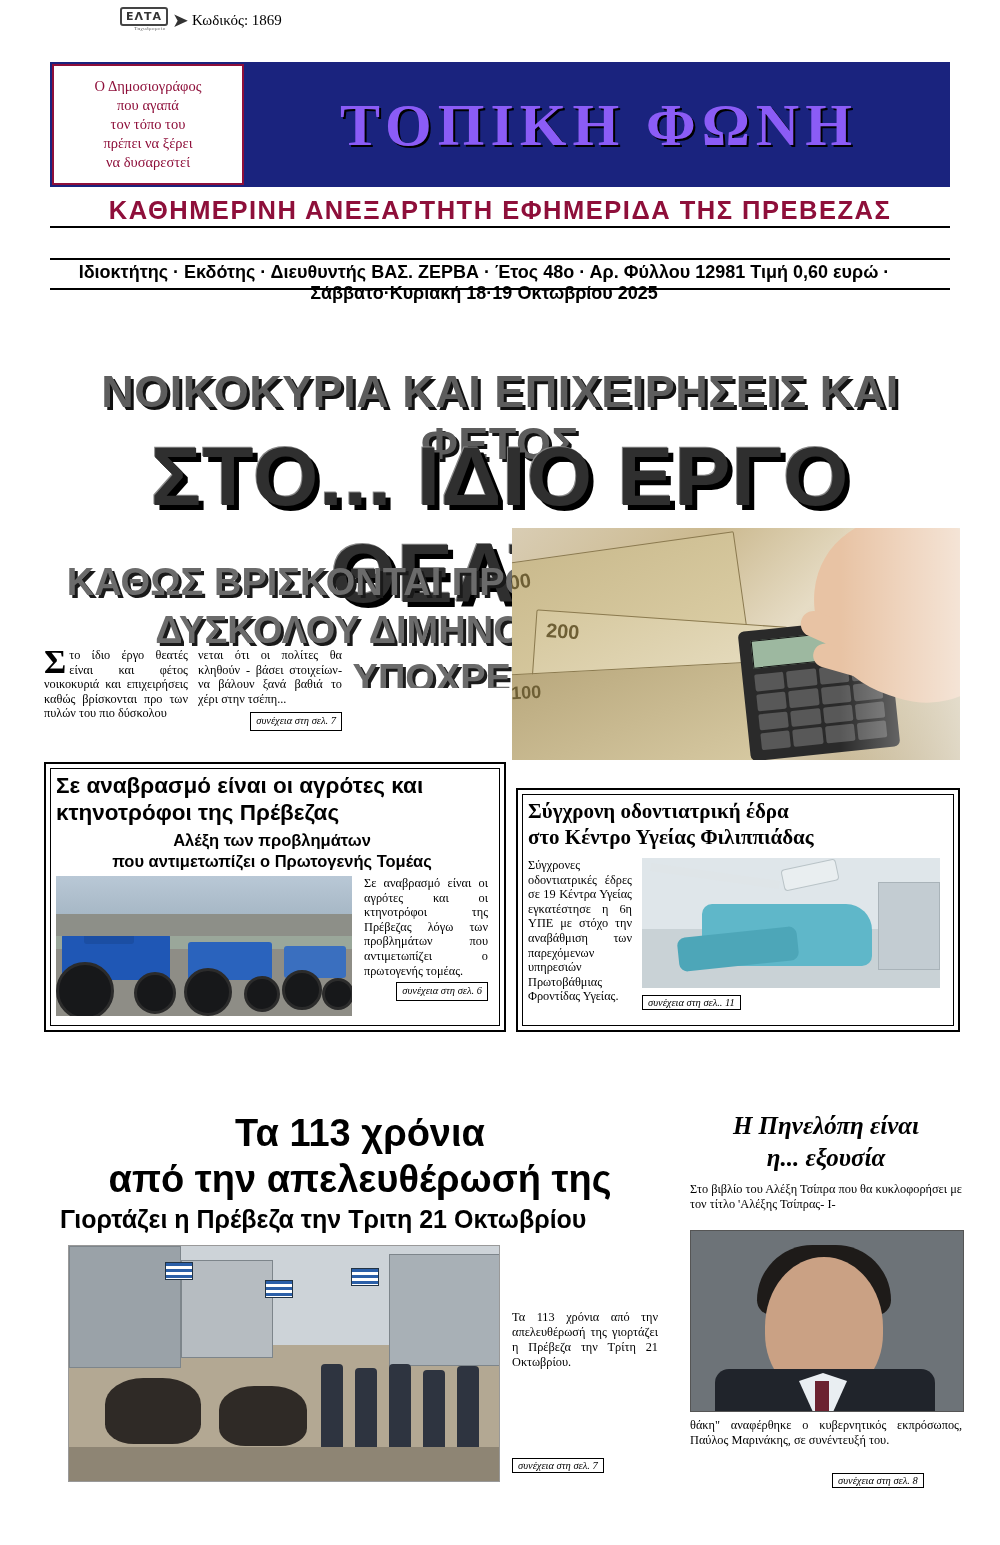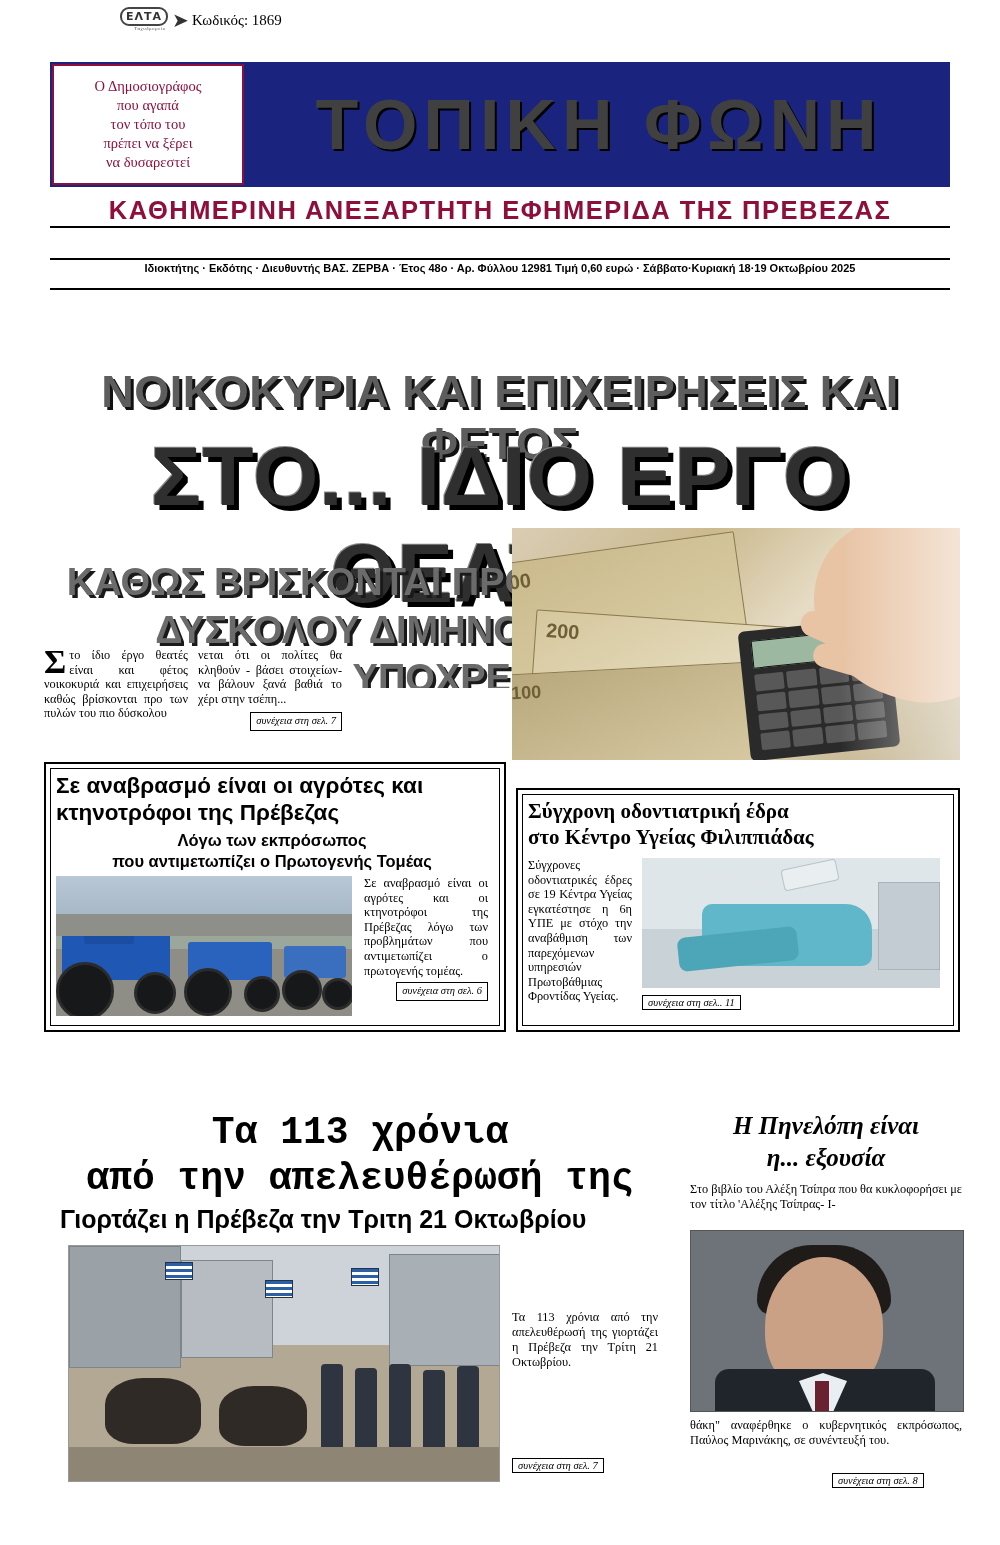--- a/index.html
+++ b/index.html
@@ -10,48 +10,48 @@
     color:#000;
     position:relative;
     overflow:hidden;
   }
   .page{position:relative;width:1000px;height:1545px;}
 
   
   .topbar{position:absolute;left:0;top:0;width:1000px;height:52px;}
   .elta{position:absolute;left:120px;top:6px;width:60px;height:40px;}
   .elta-glyph{font-family:"DejaVu Sans",sans-serif;font-weight:bold;font-size:11px;
-     border:2px solid #444;border-radius:9px;padding:1px 4px;letter-spacing:1px;color:#333;display:inline-block;}
+     border:2px solid #444;border-radius:3px;padding:1px 4px;letter-spacing:1px;color:#333;display:inline-block;}
   .elta-sub{font-size:5px;color:#555;text-align:center;letter-spacing:.5px;}
   .elta-bird{position:absolute;left:52px;top:2px;font-size:20px;color:#333;}
   .code{position:absolute;left:192px;top:12px;font-size:15px;font-family:"Liberation Serif",serif;}
 
   
   .masthead{position:absolute;left:50px;top:62px;width:900px;height:125px;
      background:#1a237e;border:3px solid #1a237e;box-sizing:border-box;}
   .motto{position:absolute;left:52px;top:64px;width:192px;height:121px;background:#fff;
      border:2px solid #8e0f3a;box-sizing:border-box;display:flex;flex-direction:column;
      align-items:center;justify-content:center;}
   .motto div{color:#8e0f3a;font-size:14.5px;line-height:19px;text-align:center;
      font-family:"Liberation Serif",serif;}
   .title{position:absolute;left:250px;top:64px;width:698px;height:121px;
      display:flex;align-items:center;justify-content:center;}
-  .title span{color:#404040;font-family:Liberation Sans, sans-serif;font-weight:bold;
-     font-size:70px;letter-spacing:6px;line-height:84px;
+  .title span{color:#8b5cf6;font-family:Liberation Serif, serif;font-weight:bold;
+     font-size:60px;letter-spacing:6px;line-height:84px;
      text-shadow:2px 2px 0 #000;}
 
   .subtitle{position:absolute;left:50px;top:196px;width:900px;text-align:center;
      color:#8e0f3a;font-family:"Liberation Sans",sans-serif;font-weight:bold;
      font-size:25.5px;letter-spacing:1.5px;}
   .rule{position:absolute;left:50px;width:900px;height:2px;background:#000;}
   .rule.r1{top:226px;}
   .rule.r2{top:258px;}
   .rule.r3{top:288px;}
-  .imprint{position:absolute;left:50px;top:262px;width:900px;text-align:center;
-     font-family:"Liberation Sans",sans-serif;font-weight:bold;font-size:11px;}
+  .imprint{position:absolute;left:34px;top:262px;width:900px;text-align:center;
+     font-family:"Liberation Sans",sans-serif;font-weight:bold;font-size:18px;}
 
   
   .hl-box{position:absolute;left:40px;top:318px;width:920px;height:330px;overflow:hidden;margin-top:40px;}
   .hl-kicker{position:absolute;left:0;top:8px;width:920px;text-align:center;
      font-family:"Liberation Sans",sans-serif;font-weight:bold;font-size:45px;
      letter-spacing:.5px;color:#5d5d5d;text-shadow:3px 3px 0 #111;}
   .hl-main{position:absolute;left:0;top:70px;width:920px;text-align:center;
      font-family:"Liberation Sans",sans-serif;font-weight:bold;font-size:84px;
      letter-spacing:1px;color:#2f2f2f;text-shadow:5px 5px 0 #000, -1px -1px 0 #888;}
   .hl-sub{position:absolute;left:0;top:200px;width:920px;text-align:center;
@@ -110,21 +110,21 @@
   .dent-photo{position:absolute;left:124px;top:68px;width:298px;height:130px;overflow:hidden;
      background:linear-gradient(#dfe6ea 0 55%, #c9d2d6 55% 100%);}
   .dent-chair{position:absolute;left:60px;top:46px;width:170px;height:62px;background:#5fb7c9;border-radius:10px 26px 10px 10px;}
   .dent-chair2{position:absolute;left:36px;top:74px;width:120px;height:34px;background:#4da6b8;border-radius:8px;transform:rotate(-6deg);}
   .dent-lamp{position:absolute;left:140px;top:6px;width:54px;height:20px;background:#e9eef0;border-radius:4px;transform:rotate(-12deg);border:1px solid #b9c3c7;}
   .dent-arm{position:absolute;left:8px;top:14px;width:130px;height:8px;background:#dfe5e8;transform:rotate(8deg);}
   .dent-cab{position:absolute;left:236px;top:24px;width:60px;height:86px;background:#c3ccd2;border:1px solid #a9b3b9;}
 
   
   .b1-h1{position:absolute;left:60px;top:1110px;width:600px;text-align:center;
-     font-family:Liberation Mono, monospace;font-weight:bold;font-size:38px;line-height:46px;}
+     font-family:Liberation Sans, sans-serif;font-weight:bold;font-size:38px;line-height:46px;}
   .b1-h2{position:absolute;left:60px;top:1205px;width:600px;text-align:left;
      font-family:Liberation Sans, sans-serif;font-weight:bold;font-size:25px;}
   .b1-photo{position:absolute;left:68px;top:1245px;width:430px;height:235px;overflow:hidden;
      background:linear-gradient(#cdd3d8 0 42%, #b3a893 42% 100%);border:1px solid #999;}
   .b1-txt{position:absolute;left:512px;top:1310px;width:146px;font-size:12.3px;line-height:15px;text-align:justify;}
   .b1-tag{position:absolute;left:512px;top:1455px;}
 
   .horse{position:absolute;background:#2f2a26;border-radius:40% 40% 30% 30%;}
   .soldier{position:absolute;background:#2e3440;border-radius:4px 4px 0 0;}
   .flag{position:absolute;width:26px;height:16px;background:repeating-linear-gradient(#2b5fa8 0 3px,#fff 3px 6px);border:1px solid #234;}
@@ -230,21 +230,21 @@
       <div style="text-align:right;margin-top:6px;">
         <span class="cont-tag">συνέχεια στη σελ. 7</span>
       </div>
     </div>
   </div>
 
   <div class="box agro">
     <div class="box-in agro-in"></div>
     <div class="agro-h">Σε αναβρασμό είναι οι αγρότες και κτηνοτρόφοι της Πρέβεζας</div>
     <div class="agro-s">
-      <div>Λόγω των εκπρόσωπος</div>
+      <div>Αλέξη των προβλημάτων</div>
       <div>που αντιμετωπίζει ο Πρωτογενής Τομέας</div>
     </div>
     <div class="agro-photo">
       <div class="tractor" style="left:6px;top:58px;width:108px;height:46px;"></div>
       <div class="tractor" style="left:28px;top:40px;width:50px;height:28px;background:#1b4ea3;"></div>
       <div class="wheel" style="left:0px;top:86px;width:52px;height:52px;"></div>
       <div class="wheel" style="left:78px;top:96px;width:36px;height:36px;"></div>
       <div class="tractor" style="left:132px;top:66px;width:84px;height:38px;background:#2a63bd;"></div>
       <div class="wheel" style="left:128px;top:92px;width:42px;height:42px;"></div>
       <div class="wheel" style="left:188px;top:100px;width:30px;height:30px;"></div>

